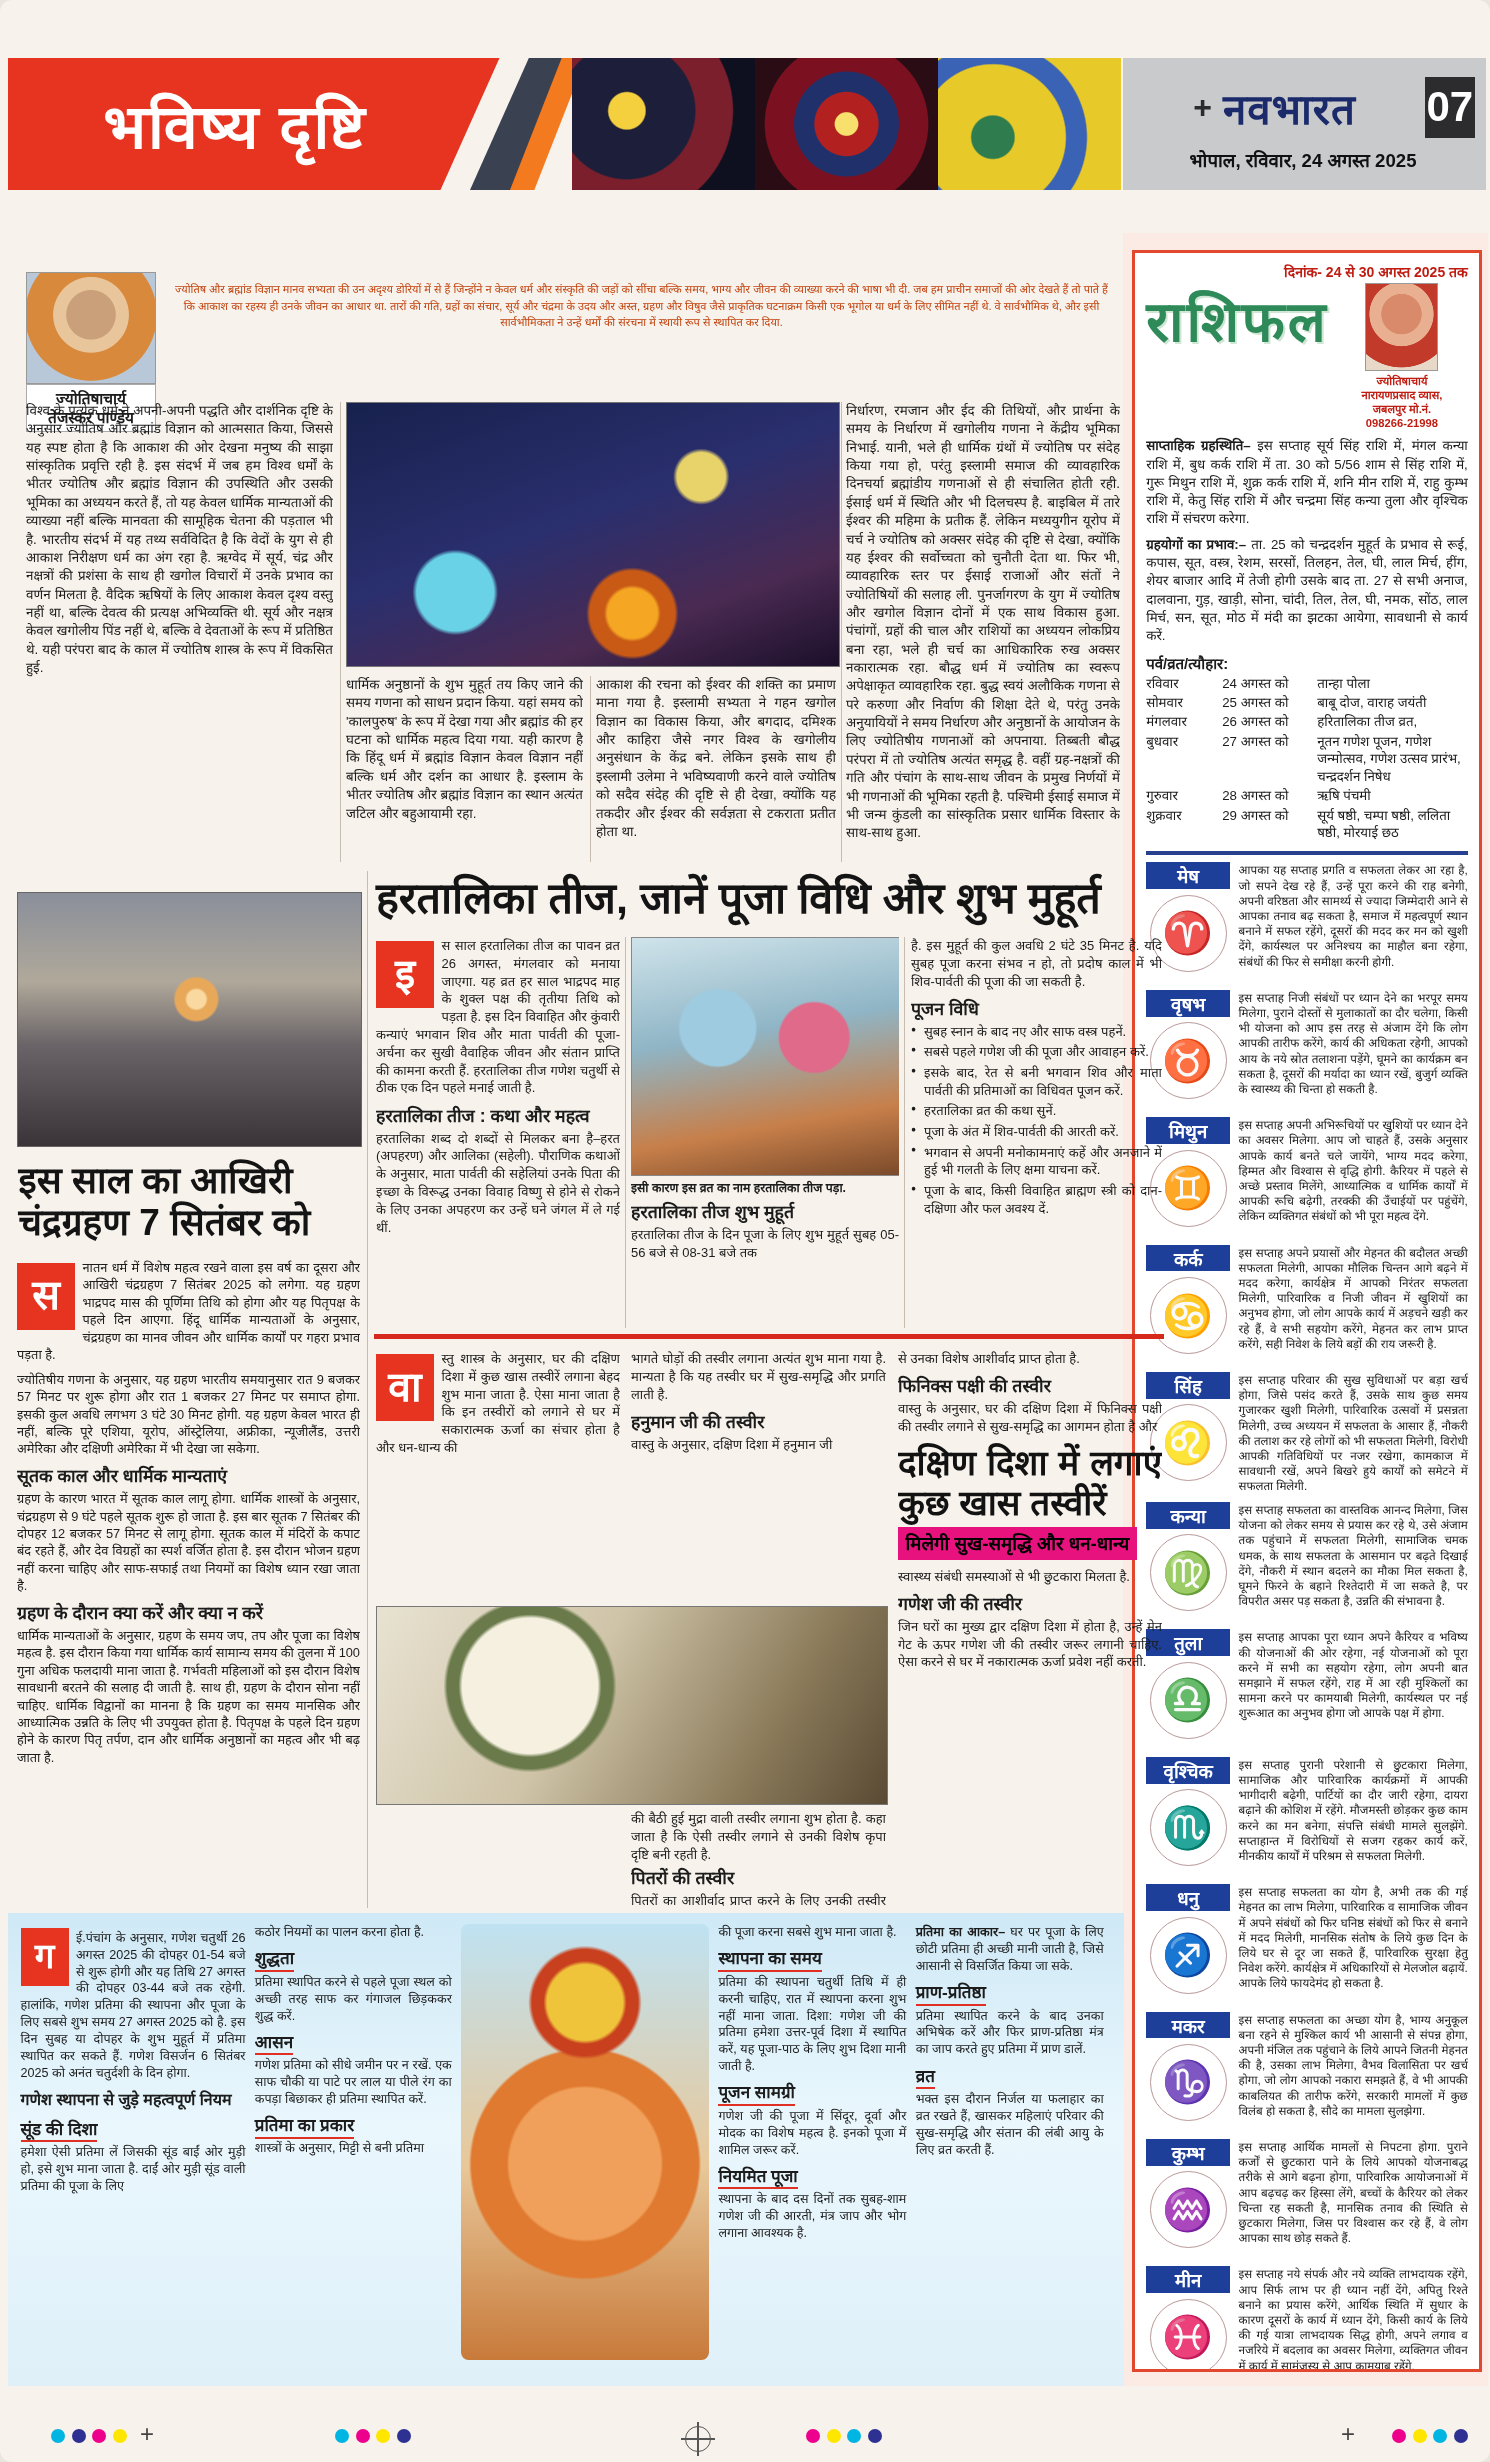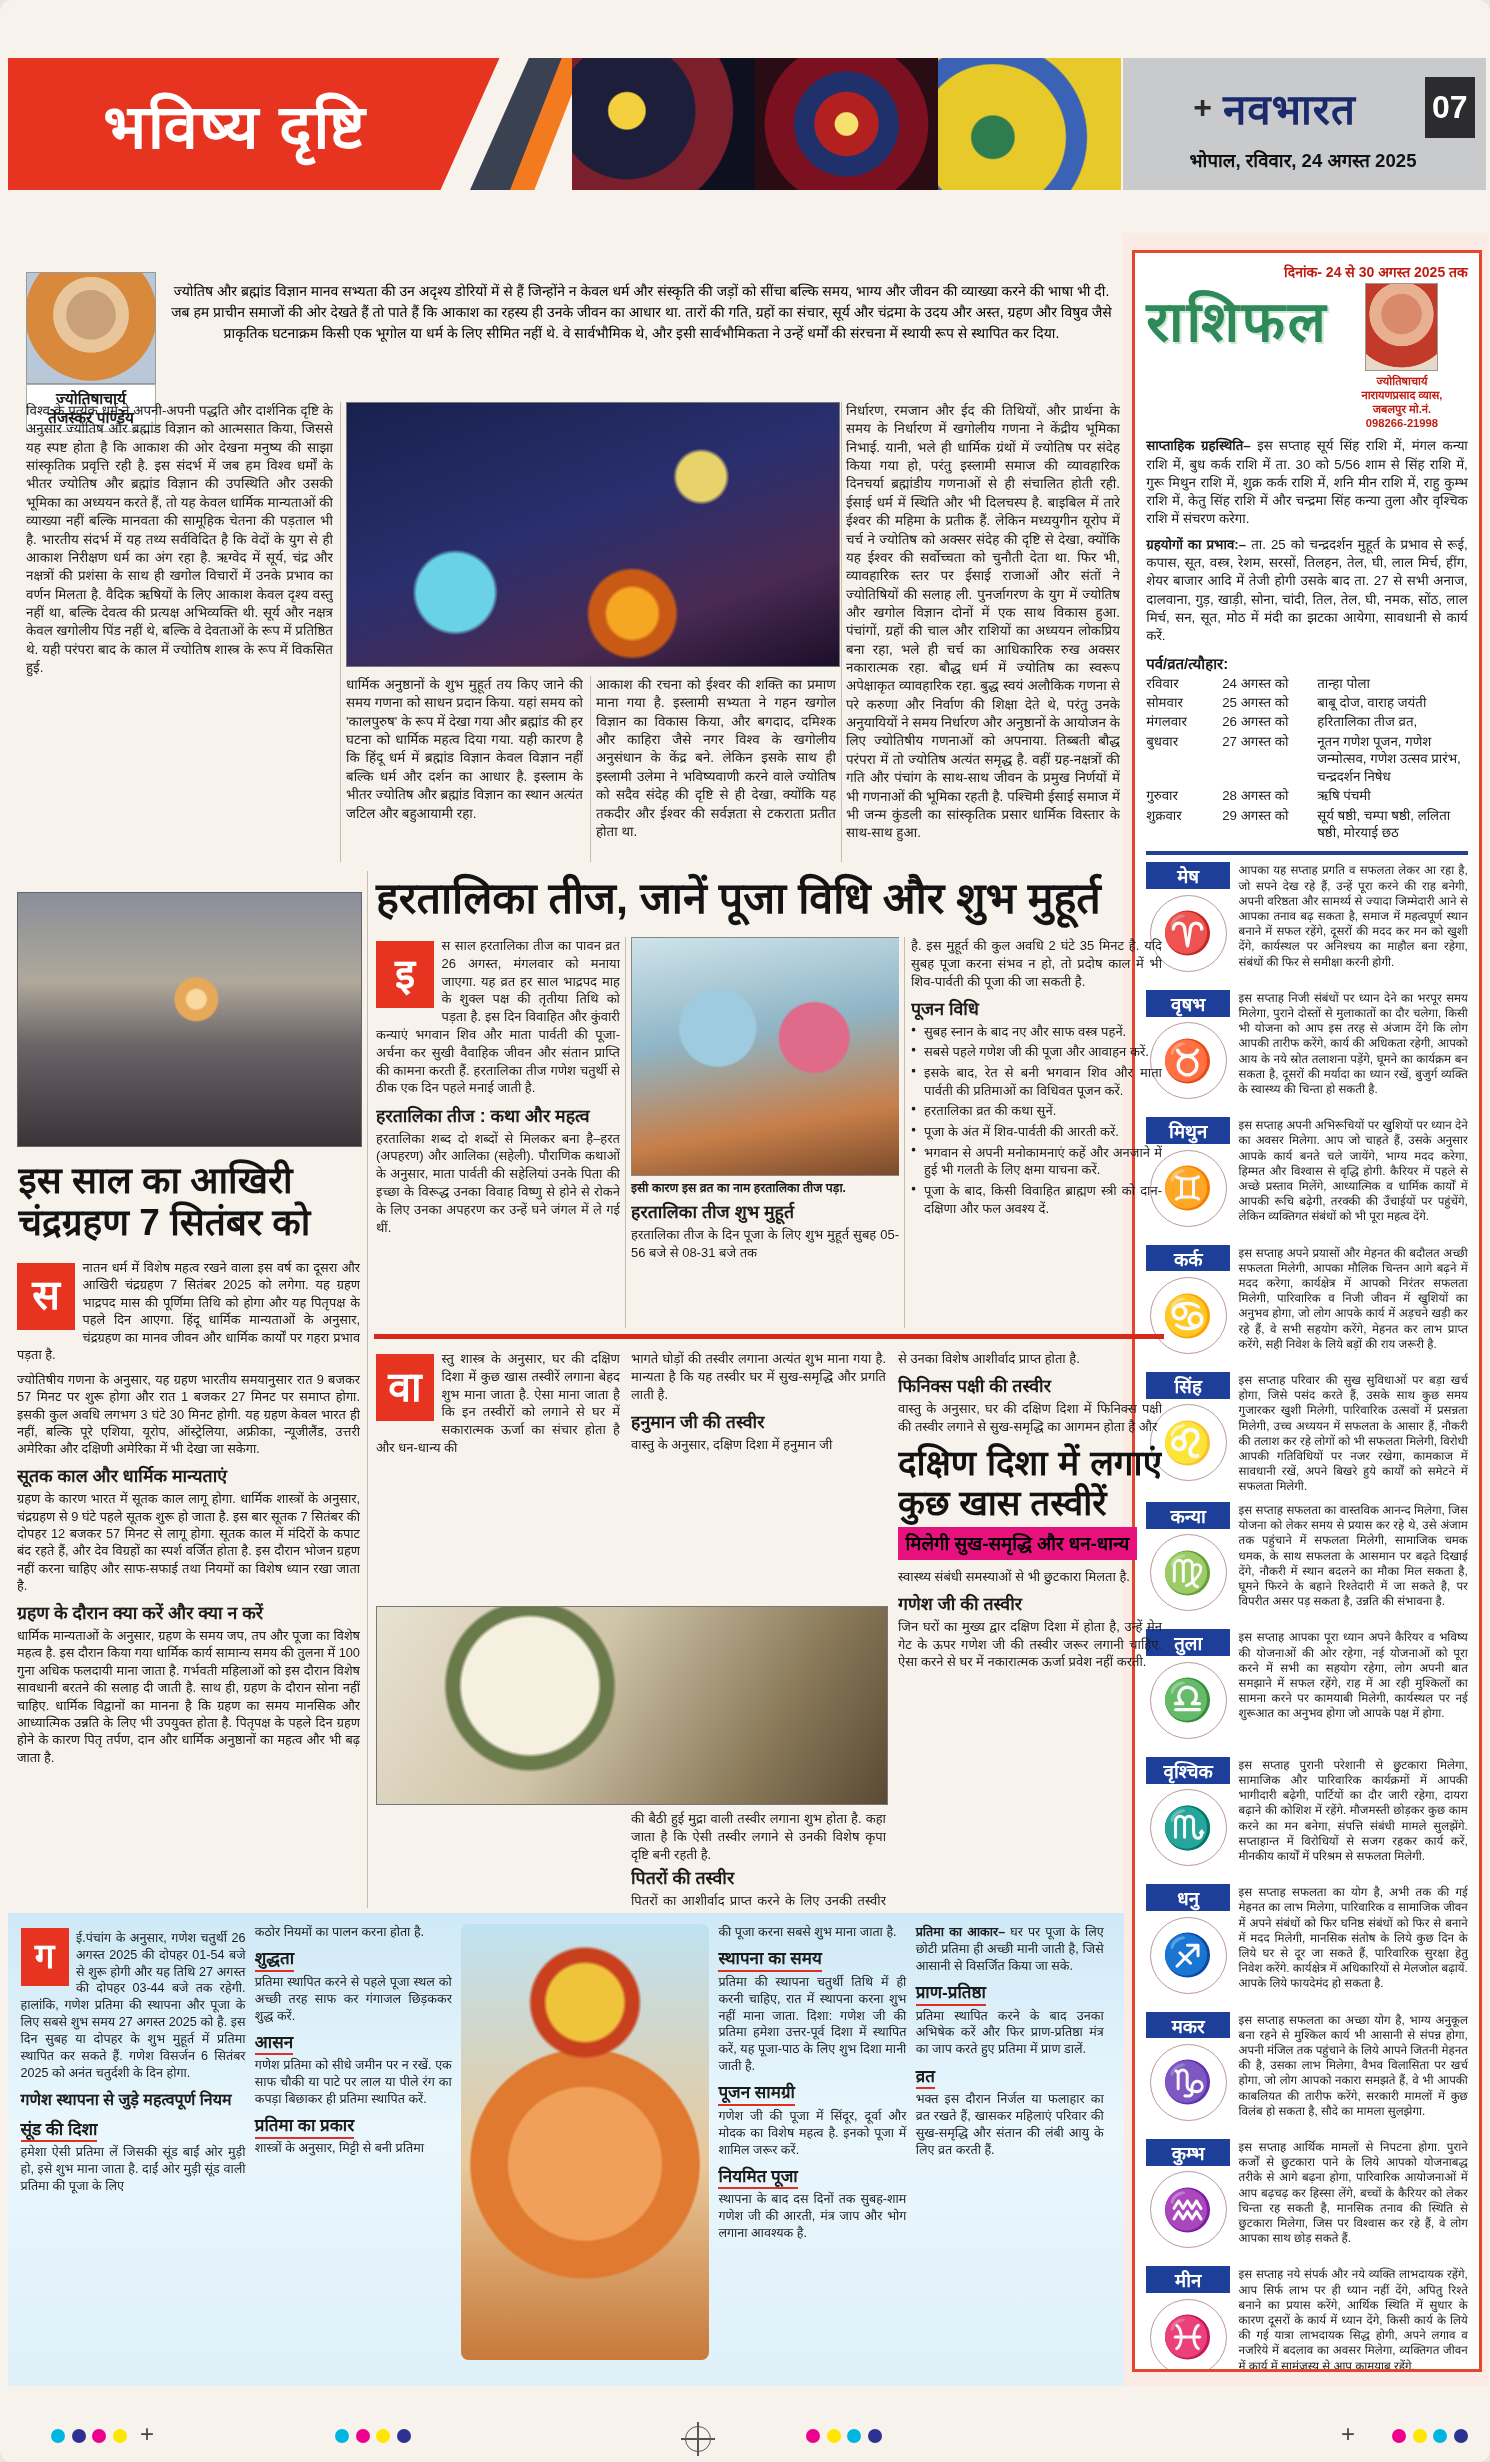--- a/index.html
+++ b/index.html
@@ -14,28 +14,28 @@
   .mast-red span{color:#fff;font-size:61px;font-weight:800;letter-spacing:1.9px;padding-right:37px;}
   .collage{left:572px;top:58px;width:549px;height:132px;display:flex;}
   .collage div{flex:1;height:100%;}
   .tile1{background:radial-gradient(circle at 30% 40%,#f4d03f 0 12%,#1d1f3a 13% 45%,#7a1f2b 46% 70%,#0e1020 71%);}
   .tile2{background:radial-gradient(circle at 50% 50%,#f7e06b 0 10%,#b32020 11% 28%,#20306b 29% 46%,#7a1020 47% 72%,#2a0c14 73%);}
   .tile3{background:radial-gradient(circle at 30% 60%,#2f7d4f 0 14%,#e8c92a 15% 48%,#3a62b5 49% 62%,#e8c92a 63%);}
   .head-gray{left:1123px;top:58px;width:363px;height:132px;background:#c9cacc;}
   .brand-line{display:flex;align-items:center;justify-content:center;gap:11.2px;margin-top:20.5px;padding-right:60px;}
   .brand-plus{font-size:32px;font-weight:700;color:#2c2c2c;}
   .brand{font-size:42px;font-weight:800;color:#1b2a6b;letter-spacing:0.9px;}
-  .pagebox{position:absolute;right:11.2px;top:18.6px;width:50px;height:61px;background:#2c2c2e;color:#fff;font-size:32px;font-weight:800;display:flex;align-items:center;justify-content:center;}
+  .pagebox{position:absolute;right:11.2px;top:18.6px;width:50px;height:61px;background:#2c2c2e;color:#fff;font-size:42px;font-weight:800;display:flex;align-items:center;justify-content:center;}
   .head-date{text-align:center;margin-top:11.2px;font-weight:700;font-size:18.6px;color:#111;padding-right:43px;padding-left:40px;}
   
   .headline{left:88px;top:194px;width:1043px;font-size:50px;font-weight:800;color:#161616;line-height:1.05;}
   .byline{left:26px;top:272px;width:130px;}
   .b-photo{height:110px;background:radial-gradient(circle at 50% 38%,#caa07a 0 26%,#e8c59a 27% 40%,#d8893c 41% 70%,#b8c8d8 71%);border:0.9px solid #999;}
   .b-cap{border:0.9px solid #aaa;background:#fff;padding:3.7px 1.9px;text-align:center;font-weight:700;font-size:15.4px;line-height:1.25;}
-  .intro{left:171px;top:281px;width:941px;font-size:14px;line-height:1.5;text-align:center;color:#000000;}
+  .intro{left:171px;top:281px;width:941px;font-size:11px;line-height:1.5;text-align:center;color:#c2410c;}
   .bodytxt{font-size:13.4px;line-height:1.37;}
   .c1{left:26px;top:402px;width:307px;height:460px;overflow:hidden;}
   .m-img{left:346px;top:402px;width:492px;height:263px;background:radial-gradient(circle at 72% 28%,#e8d26a 0 6%,transparent 7%),radial-gradient(circle at 22% 72%,#69d2e7 0 9%,transparent 10%),radial-gradient(circle at 58% 80%,#f5a623 0 7%,#c85a16 8% 12%,transparent 13%),linear-gradient(160deg,#17214d 0%,#2a2f6e 45%,#4a2a52 75%,#1b0f2a 100%);border:0.9px solid #777;}
   .c2{left:346px;top:676px;width:237px;height:186px;overflow:hidden;}
   .c3{left:596px;top:676px;width:240px;height:186px;overflow:hidden;}
   .c4{left:846px;top:402px;width:274px;height:460px;overflow:hidden;}
   .vrule{width:0.9px;background:#c7bcb0;}
   
   .rash{left:1132px;top:250px;width:350px;height:2122px;background:#fff;border:3.7px solid #e2482e;padding:9.3px 11.2px;box-sizing:border-box;overflow:hidden;}
   .r-date{color:#c01d12;font-weight:700;font-size:14px;text-align:right;}

